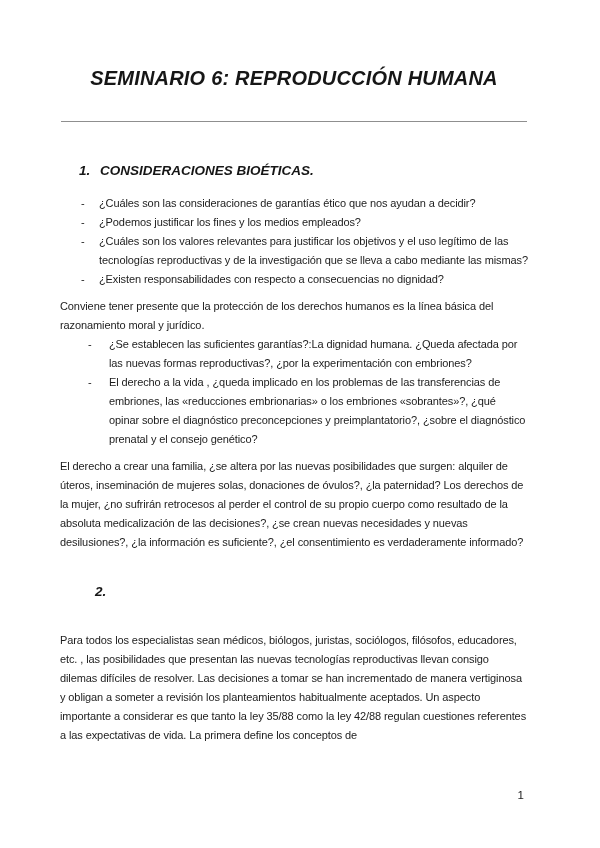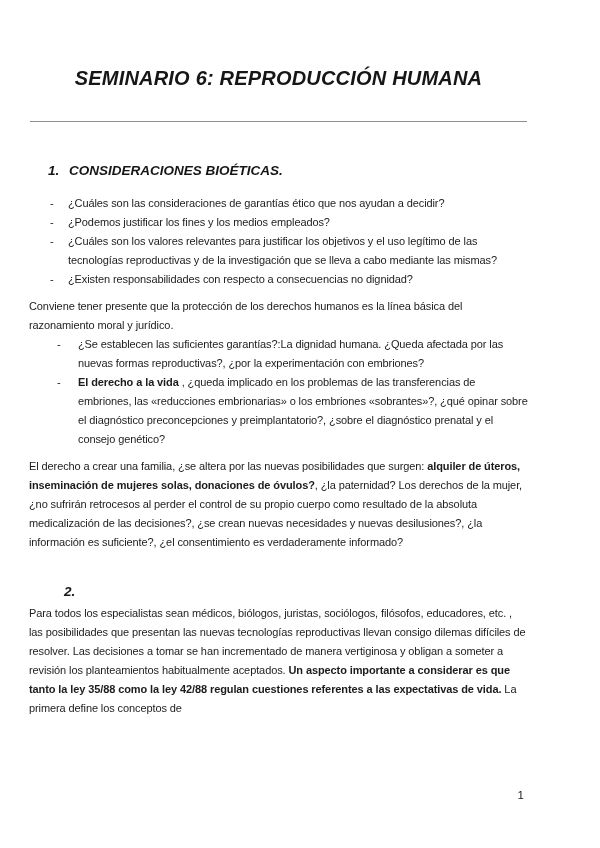--- a/index.html
+++ b/index.html
@@ -7,21 +7,21 @@
   .page {
     position: relative;
     width: 600px;
     height: 848px;
     background: #ffffff;
     font-family: "Liberation Sans", sans-serif;
     color: #1c1c1c;
     overflow: hidden;
   }
   .content {
-    padding: 60px 72px 0 29px;
+    padding: 60px 72px 0 60px;
   }
   
   .doc-title {
     text-align: center;
     font-weight: bold;
     font-style: italic;
     font-size: 20px;
     line-height: 37px;
     letter-spacing: 0.2px;
     color: #161616;
@@ -53,22 +53,22 @@
   }
   
   .bullet-list { margin-top: 14px; }
   .bullet-list.sub { margin-top: 0; padding-left: 7px; }
   .bullet-item { display: flex; }
   .bullet-item .dash { width: 18px; flex: none; padding-left: 21px; box-sizing: content-box; }
   .bullet-list.sub .bullet-item .dash { width: 21px; }
   .bullet-item .bullet-text { flex: 1; }
   
   .para { margin-top: 8px; }
-  .para.ethics { margin-top: 3px; }
-  .bold, .bullet-text .bold { font-weight: bold; }
+  .para.ethics { margin-top: 30px; }
+  .bold, .bullet-text .bold { font-weight: normal; }
   
   .page-number {
     position: absolute;
     top: 789px;
     right: 76px;
     font-size: 11.5px;
     color: #1c1c1c;
   }
 </style>
 </head>

